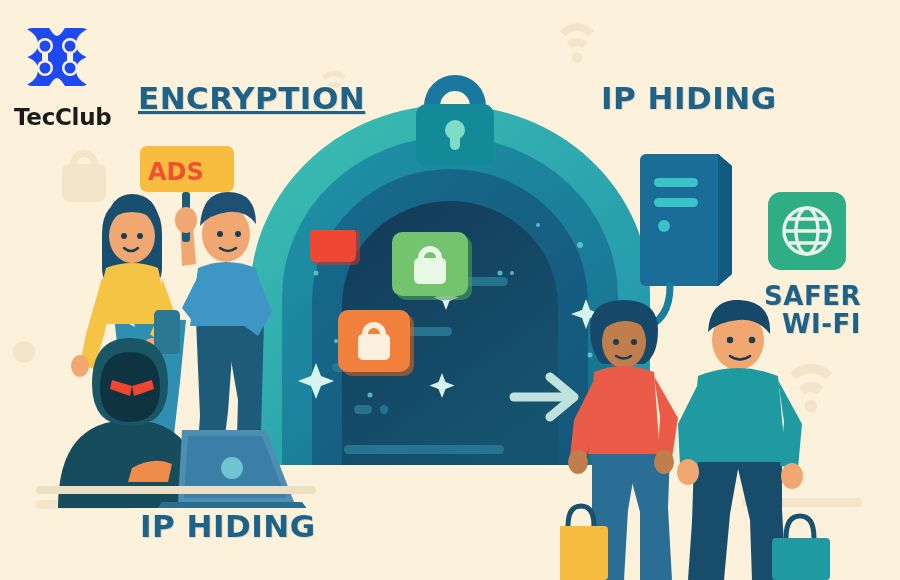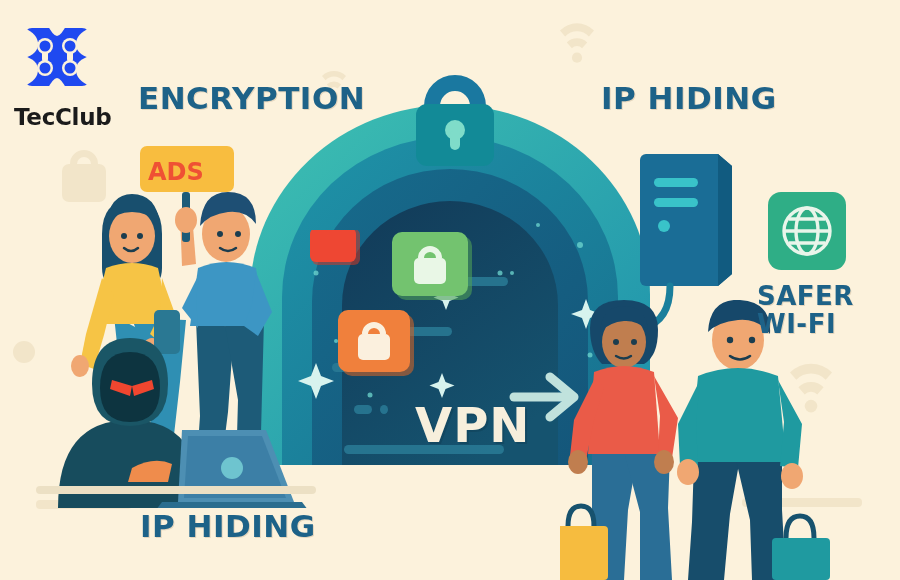--- a/index.html
+++ b/index.html
@@ -21,26 +21,26 @@
   
   .label {
     position: absolute;
     font-family: "DejaVu Sans", sans-serif;
     font-weight: bold;
     color: #1d6288;
     letter-spacing: 0.5px;
     text-shadow: 1px 1px 0 rgba(120,90,50,0.18);
     white-space: nowrap;
   }
-  #label-encryption { left: 138px; top: 80px; font-size: 31px; }
+  #label-encryption { left: 138px; top: 80px; font-size: 31px; text-decoration: underline; }
   #label-ip-hiding-top { left: 601px; top: 80px; font-size: 31px; }
   #label-ip-hiding-bottom { left: 140px; top: 508px; font-size: 31px; }
   #label-safer-wifi {
     left: 757px; top: 282px; font-size: 26px;
-    line-height: 28px; text-align: left; white-space: normal; width: 104px;
+    line-height: 28px; text-align: right; white-space: normal; width: 104px;
   }
   #label-vpn {
     left: 415px; top: 397px;
     font-size: 48px; color: #f7efdc;
     text-shadow: 2px 2px 0 rgba(10,50,70,0.28);
     letter-spacing: 1px;
   }
   #brand-name {
     left: 14px; top: 104px;
     font-size: 23px; color: #1b1b1b; text-shadow: none;
@@ -359,15 +359,14 @@
         <rect x="212" y="238" width="58" height="42" rx="4" fill="#1f9aa0"></rect>
         <path d="M226 238 q0 -22 14 -22 q14 0 14 22" stroke="#17526e" stroke-width="5" fill="none"></path>
       </g>
     </g>
   </svg>
 
   <div class="label" id="label-encryption">ENCRYPTION</div>
   <div class="label" id="label-ip-hiding-top">IP HIDING</div>
   <div class="label" id="label-ip-hiding-bottom">IP HIDING</div>
   <div class="label" id="label-safer-wifi">SAFER WI-FI</div>
-  <div class="label" id="label-vpn">VPN</div>
 
 </div>
 
 </body></html>

